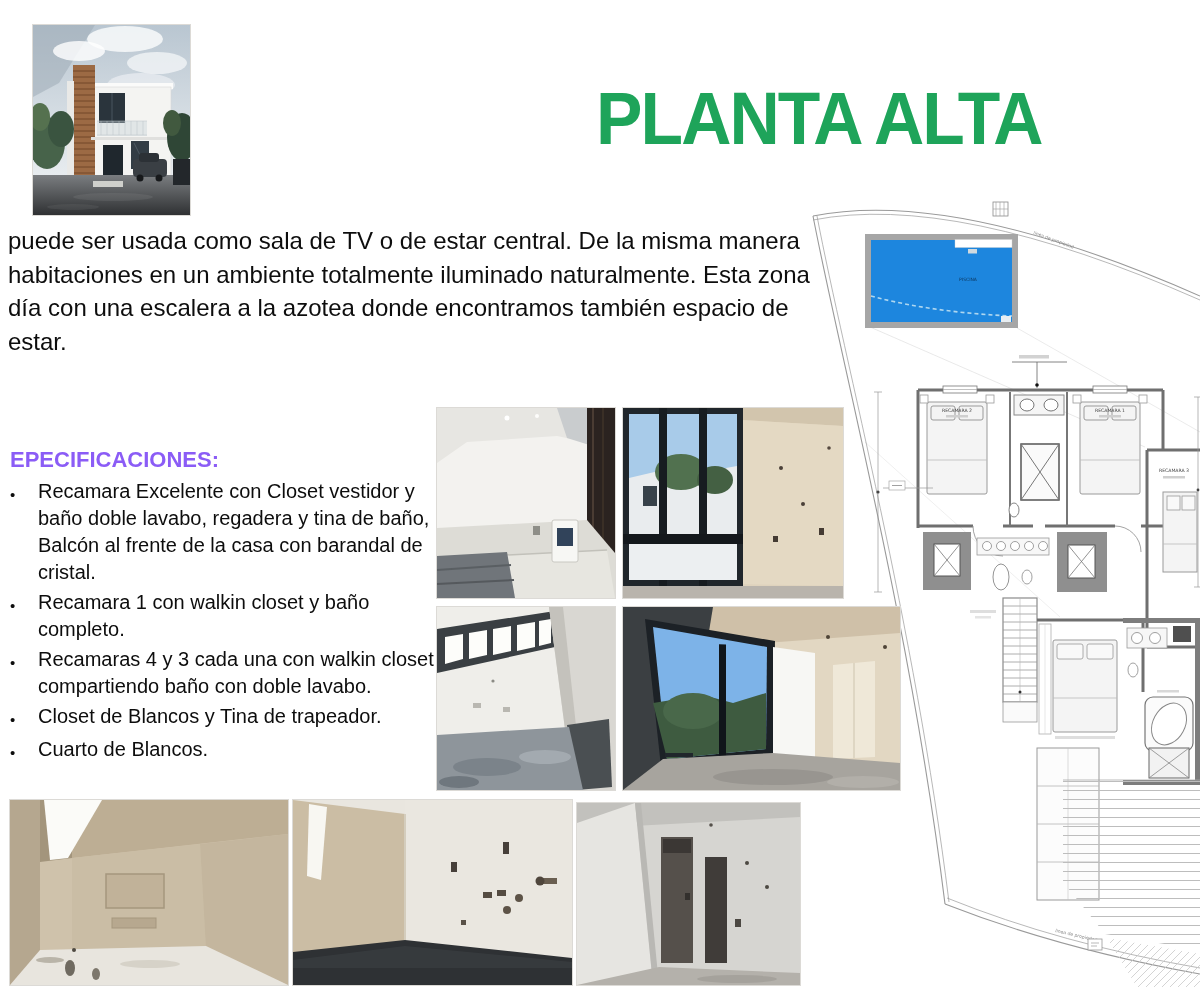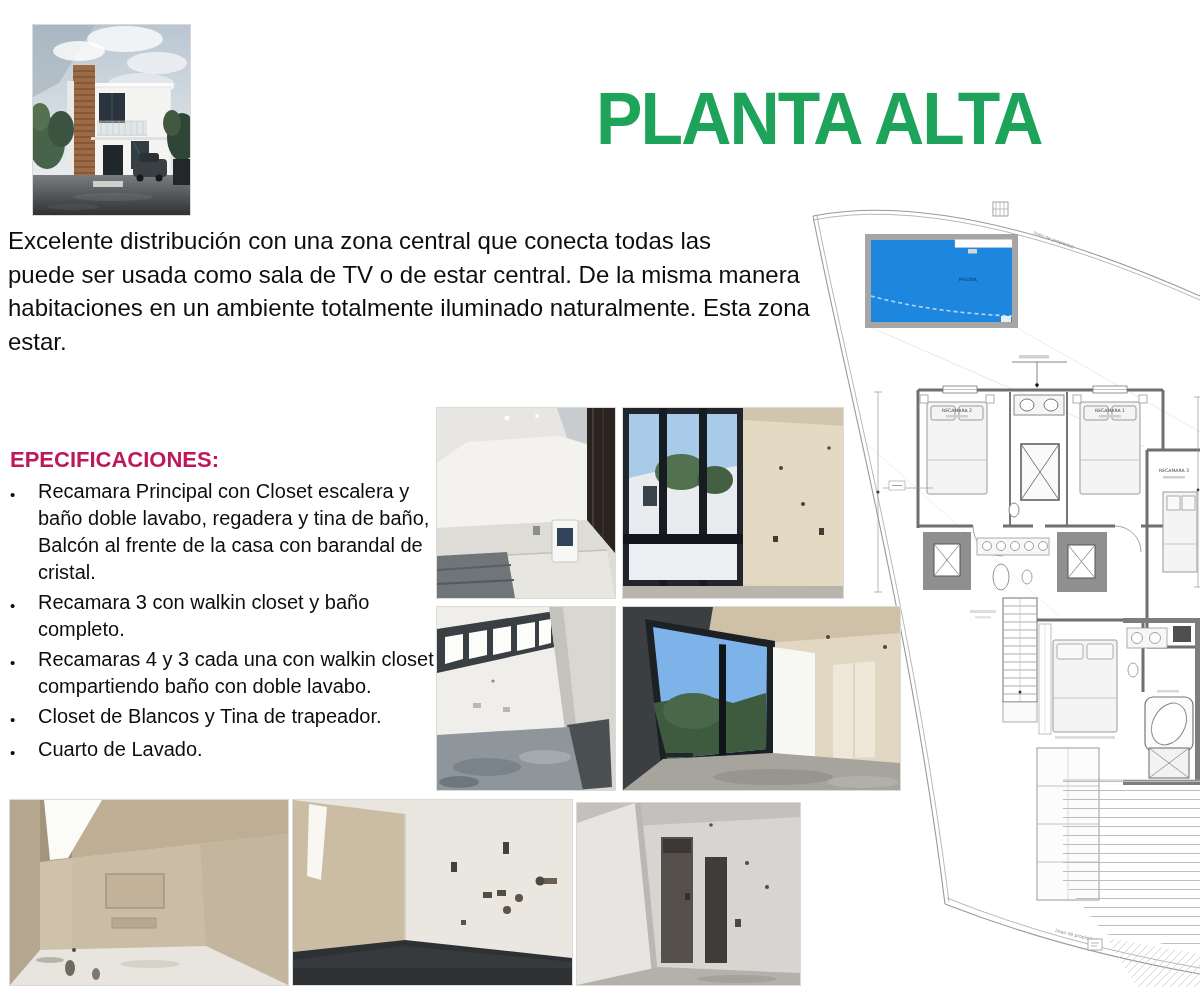--- a/index.html
+++ b/index.html
@@ -108,52 +108,52 @@
       <rect x="140" y="134" width="17" height="26" fill="#23272b"></rect>
       <ellipse cx="80" cy="172" rx="40" ry="4" fill="#ffffff" opacity="0.07"></ellipse>
       <ellipse cx="40" cy="182" rx="26" ry="3" fill="#ffffff" opacity="0.06"></ellipse>
     </svg>
   </div>
 
   <div class="abs" id="page-title" style="color:#1EA45A;">PLANTA ALTA</div>
 
   <div class="abs" id="intro">
 
-  <div class="intro-line">Excelente distribución con una zona central que conecta todas las</div>
       <div class="intro-line">puede ser usada como sala de TV o de estar central. De la misma manera</div>
       <div class="intro-line">habitaciones en un ambiente totalmente iluminado naturalmente. Esta zona</div>
+      <div class="intro-line">día con una escalera a la azotea donde encontramos también espacio de</div>
       <div class="intro-line">estar.</div>
     </div>
 
-  <div class="abs" id="specs-heading" style="color:#be185d;">EPECIFICACIONES:</div>
+  <div class="abs" id="specs-heading" style="color:#8b5cf6;">EPECIFICACIONES:</div>
   <div class="abs" id="specs-list">
 
       <div class="spec-row">
         <span class="spec-bullet">•</span>
-        <span class="spec-text">Recamara Principal con Closet escalera y baño doble lavabo, regadera y tina de baño, Balcón al frente de la casa con barandal de cristal.</span>
+        <span class="spec-text">Recamara Excelente con Closet vestidor y baño doble lavabo, regadera y tina de baño, Balcón al frente de la casa con barandal de cristal.</span>
       </div>
 
       <div class="spec-row">
         <span class="spec-bullet">•</span>
-        <span class="spec-text">Recamara 3 con walkin closet y baño completo.</span>
+        <span class="spec-text">Recamara 1 con walkin closet y baño completo.</span>
       </div>
 
       <div class="spec-row">
         <span class="spec-bullet">•</span>
         <span class="spec-text">Recamaras 4 y 3 cada una con walkin closet compartiendo baño con doble lavabo.</span>
       </div>
 
       <div class="spec-row">
         <span class="spec-bullet">•</span>
         <span class="spec-text">Closet de Blancos y Tina de trapeador.</span>
       </div>
 
       <div class="spec-row">
         <span class="spec-bullet">•</span>
-        <span class="spec-text">Cuarto de Lavado.</span>
+        <span class="spec-text">Cuarto de Blancos.</span>
       </div>
     </div>
 
   <div class="abs photo" id="photo-a">
     <svg width="178" height="190" viewBox="0 0 178 190">
       <rect width="178" height="190" fill="#f3f2ef"></rect>
       <polygon points="0,0 178,0 178,40 120,28 30,34 0,55" fill="#e7e6e2"></polygon>
       <polygon points="120,0 178,0 178,45 130,30" fill="#c9ccce"></polygon>
       <circle cx="70" cy="10" r="2.5" fill="#ffffff"></circle>
         <circle cx="100" cy="8" r="2" fill="#fdfdfb"></circle>

